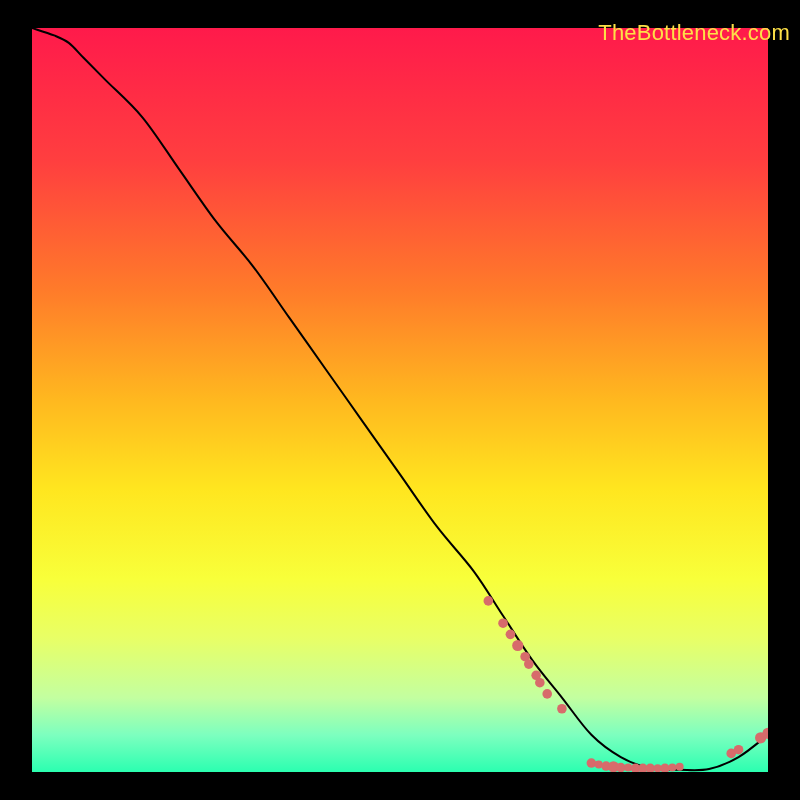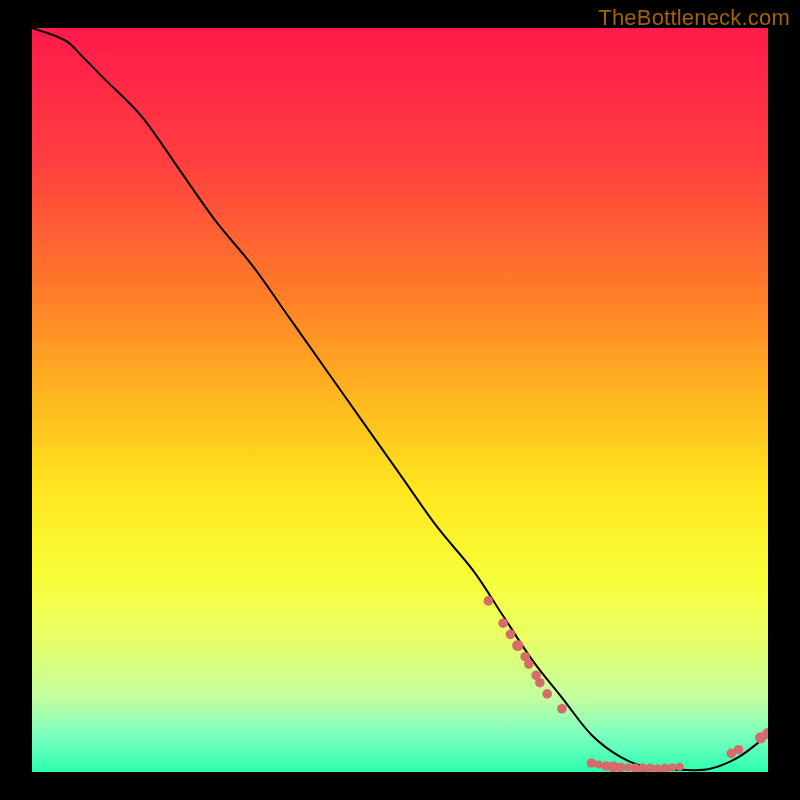--- a/index.html
+++ b/index.html
@@ -12,23 +12,23 @@
     font-family: Arial, Helvetica, sans-serif;
   }
   .frame {
     position: relative;
     width: 800px;
     height: 800px;
     background: #000;
   }
   .watermark {
     position: absolute;
-    top: 5px;
+    top: 20px;
     right: 10px;
-    color: #a16207;
+    color: #fde047;
     font-size: 22px;
     font-weight: 500;
     letter-spacing: 0.2px;
     z-index: 5;
   }
   .plot {
     position: absolute;
     left: 32px;
     top: 28px;
     width: 736px;

